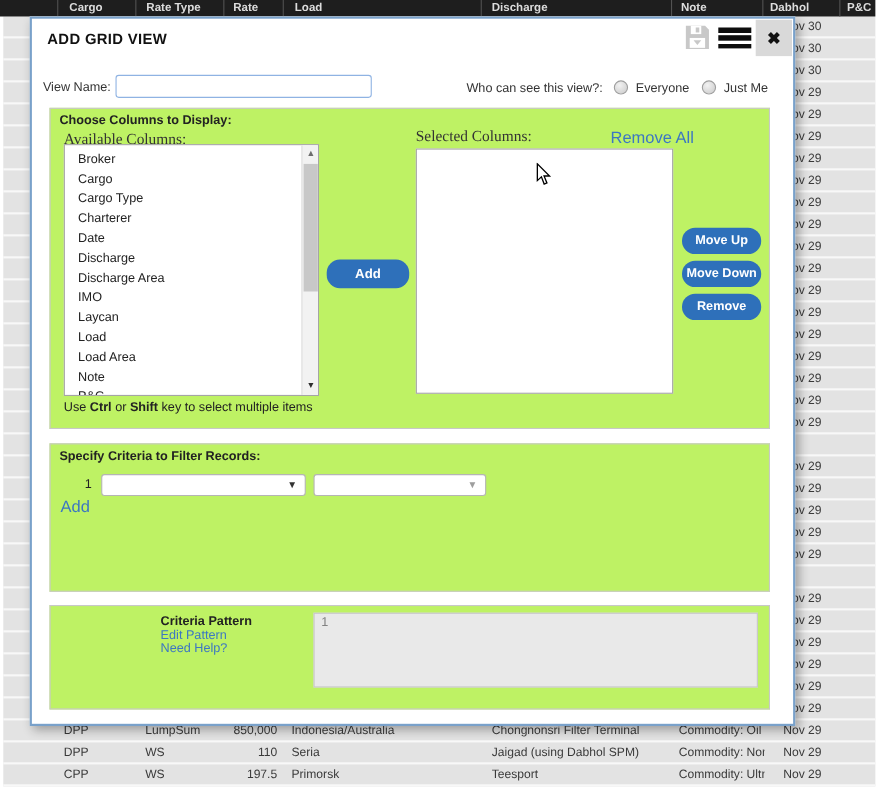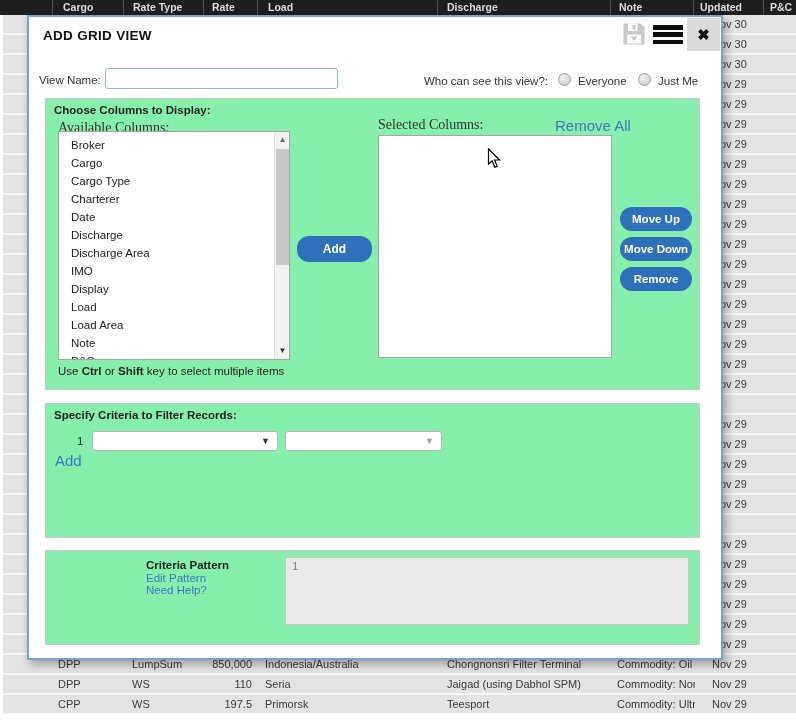--- a/index.html
+++ b/index.html
@@ -35,21 +35,21 @@
   .vn-label { position:absolute; left:10px; top:57px; font-size:11.5px; color:#333; }
   .vn-input { position:absolute; left:76px; top:51px; width:233px; height:21px; border:1.5px solid #8fb3e3;
               border-radius:3px; background:#fff; font-size:11.5px; padding:0 5px; outline:none; }
   .vis-label { position:absolute; left:395px; top:58px; font-size:11.5px; color:#333; }
   .radio { position:absolute; top:56px; width:13px; height:13px; border-radius:50%;
            border:1px solid #9e9e9e; background:radial-gradient(circle at 38% 32%, #f2f2f2, #c9c9c9); }
   .r1 { left:529px; } .r2 { left:609px; }
   .rlbl { position:absolute; top:58px; font-size:11.5px; color:#333; }
   .rl1 { left:549px; } .rl2 { left:629px; }
 
-  .sec { position:absolute; left:16px; width:655px; border:1px solid #c8c8c8; background:#86efac; }
+  .sec { position:absolute; left:16px; width:655px; border:1px solid #c8c8c8; background:#bef264; }
   .sec1 { top:81px; height:292px; }
   .sec2 { top:386px; height:135px; }
   .sec3 { top:533px; height:95px; }
   .sec-title { position:absolute; left:8px; top:5px; font-size:11.5px; font-weight:bold; color:#222; }
   .sub-lbl { position:absolute; font-size:14px; color:#333;font-family:Liberation Serif, serif; }
 
   .listbox { position:absolute; left:12px; top:32px; width:232px; height:229px; border:1px solid #a5a5a5;
              background:#fff; overflow:hidden; }
   .litem { height:18px; line-height:18px; padding-left:12px; font-size:11.5px; color:#222; white-space:nowrap; }
   .sbar { position:absolute; right:0; top:0; bottom:0; width:15px; background:#f2f2f2; border-left:1px solid #dedede; }
@@ -87,21 +87,21 @@
 </head>
 <body>
 
 <div class="grid-header">
   <span class="hcol" style="left:63px">Cargo</span>
   <span class="hcol" style="left:133px">Rate Type</span>
   <span class="hcol" style="left:212px">Rate</span>
   <span class="hcol" style="left:268px">Load</span>
   <span class="hcol" style="left:447px">Discharge</span>
   <span class="hcol" style="left:619px">Note</span>
-  <span class="hcol" style="left:700px">Updated</span>
+  <span class="hcol" style="left:700px">Dabhol</span>
   <span class="hcol" style="left:770px">P&amp;C</span>
   <span class="hsep" style="left:52px"></span>
   <span class="hsep" style="left:123px"></span>
   <span class="hsep" style="left:203px"></span>
   <span class="hsep" style="left:257px"></span>
   <span class="hsep" style="left:437px"></span>
   <span class="hsep" style="left:610px"></span>
   <span class="hsep" style="left:693px"></span>
   <span class="hsep" style="left:763px"></span>
 </div>
@@ -265,21 +265,21 @@
     <div class="listbox">
       <div style="padding-top:4px;">
           <div class="litem">Broker</div>
           <div class="litem">Cargo</div>
           <div class="litem">Cargo Type</div>
           <div class="litem">Charterer</div>
           <div class="litem">Date</div>
           <div class="litem">Discharge</div>
           <div class="litem">Discharge Area</div>
           <div class="litem">IMO</div>
-          <div class="litem">Display</div>
+          <div class="litem">Laycan</div>
           <div class="litem">Load</div>
           <div class="litem">Load Area</div>
           <div class="litem">Note</div>
           <div class="litem">P&amp;C</div>
         </div>
       <div class="sbar">
         <div class="sbtn sup">▲</div>
         <div class="sthumb"></div>
         <div class="sbtn sdn">▼</div>
       </div>

